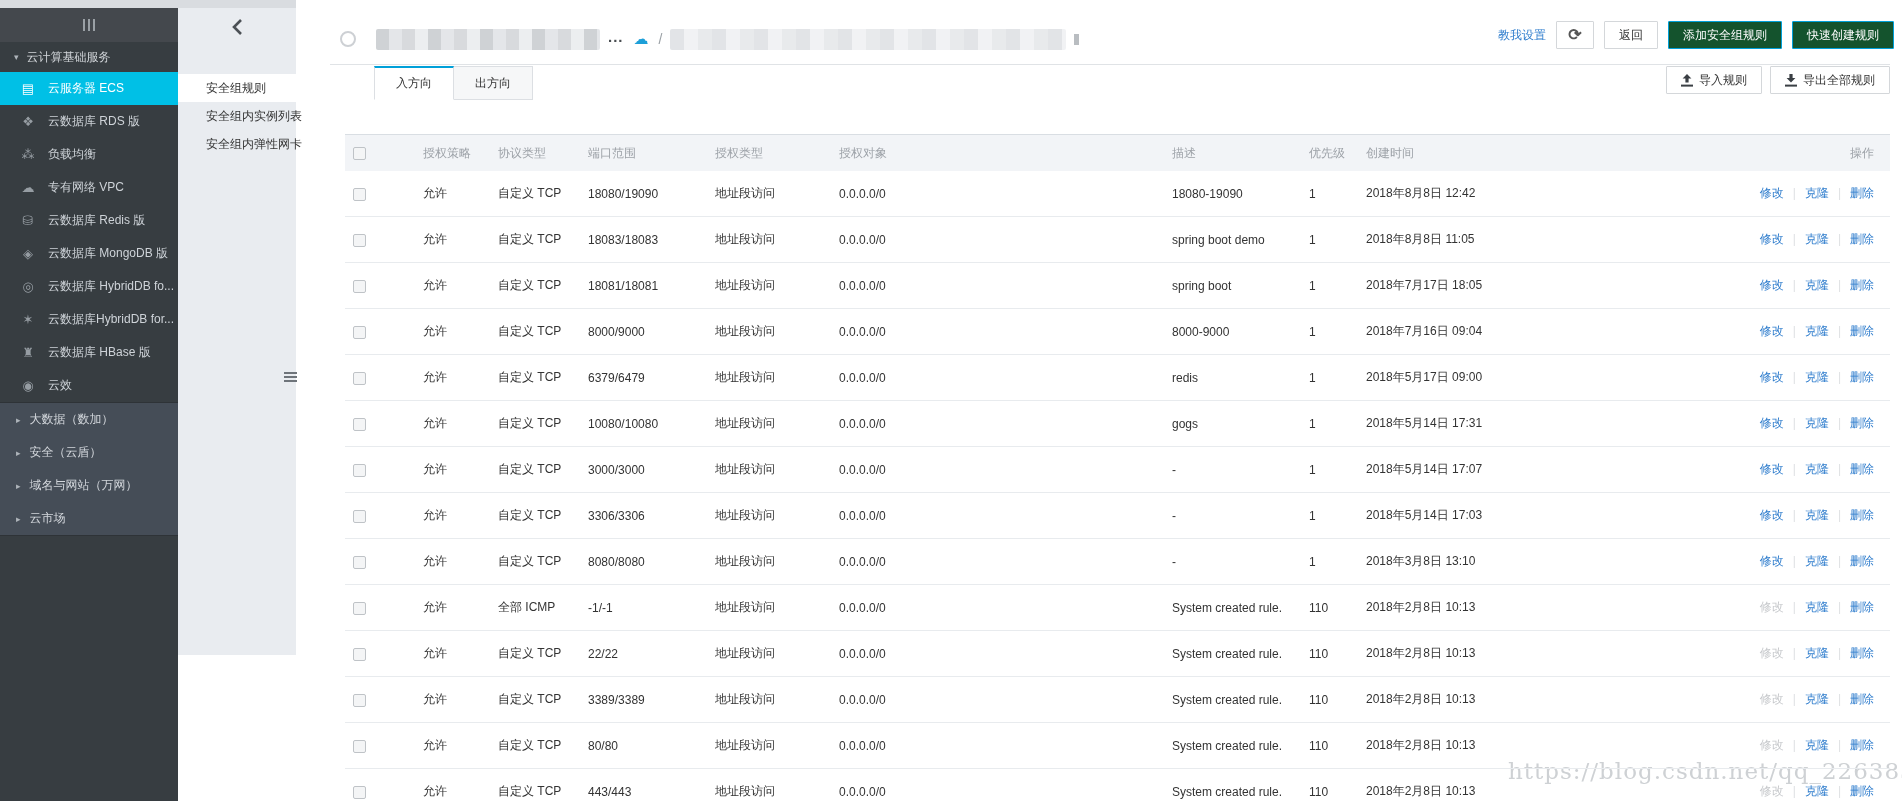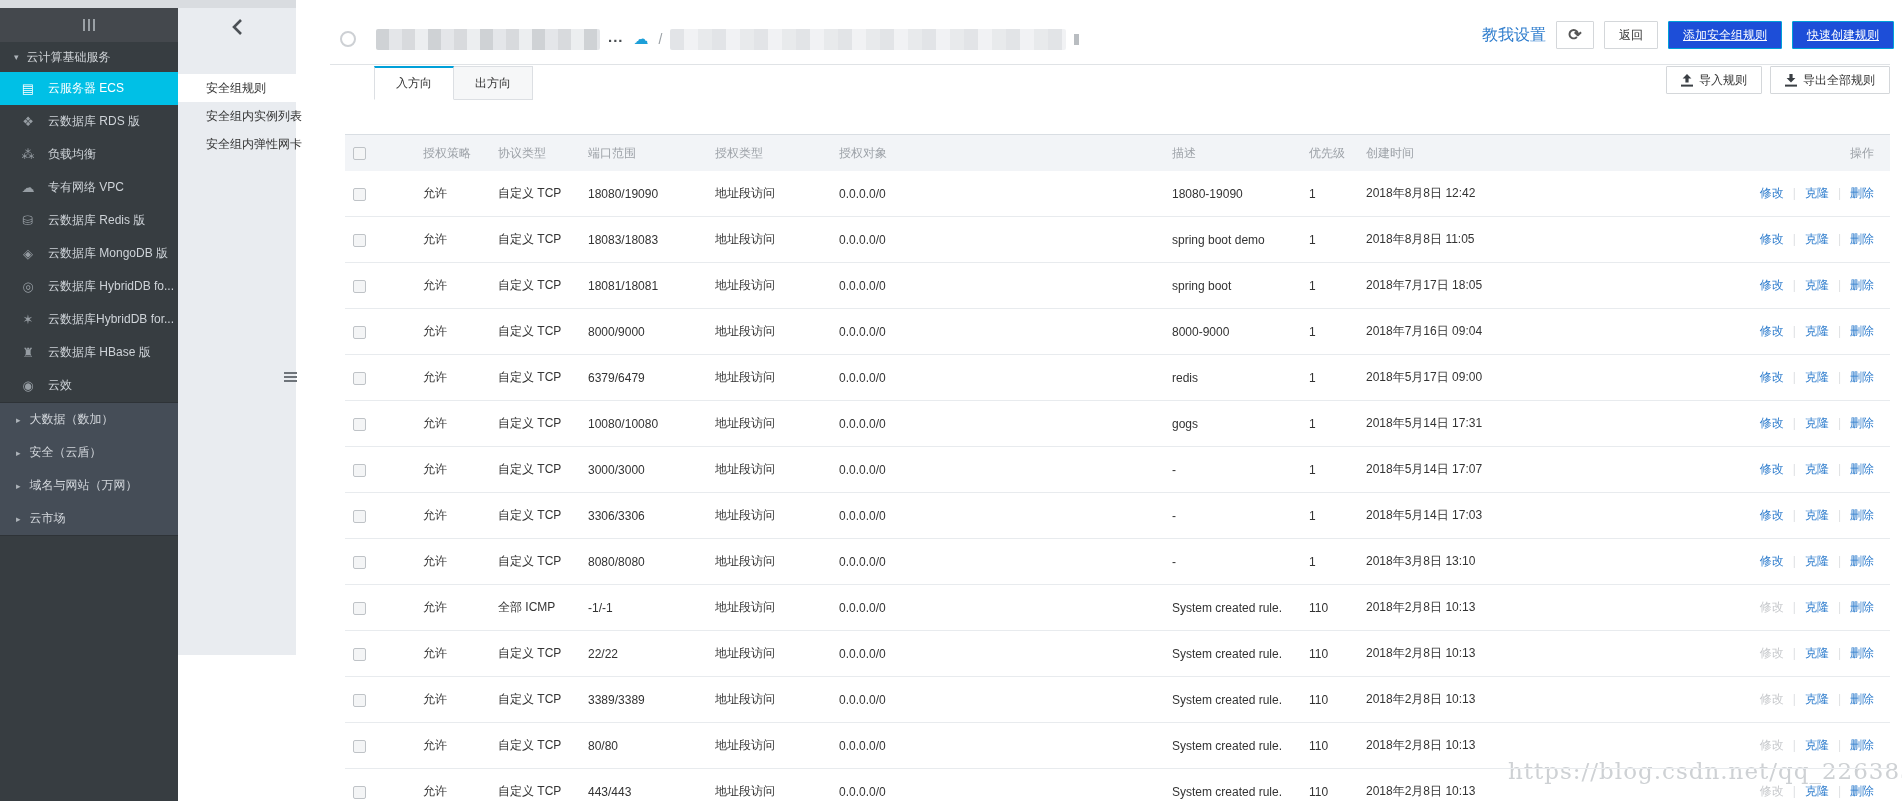--- a/index.html
+++ b/index.html
@@ -34,25 +34,25 @@
   .title-area{position:absolute;left:44px;top:26px;height:26px;display:flex;align-items:center;gap:6px;}
   .blur-dot{width:12px;height:12px;border:2px solid #cdd0d4;border-radius:50%;}
   .blur{height:21px;border-radius:2px;}
   .blur1{width:224px;margin-left:14px;background:repeating-linear-gradient(90deg,#cfd2d5 0 13px,#e4e6e9 13px 26px,#d8dadd 26px 39px,#eceef0 39px 52px);}
   .blur2{width:396px;background:repeating-linear-gradient(90deg,#e2e4e7 0 14px,#f1f2f4 14px 28px,#e8eaec 28px 42px);}
   .t-dots{font-size:15px;color:#4a4e52;font-weight:bold;letter-spacing:1px;margin:0 2px 6px 2px;}
   .t-cloud{font-size:15px;color:#1d9fd8;margin:0 2px;}
   .t-slash{font-size:14px;color:#9aa0a5;margin:0 2px;}
   .t-tick{width:5px;height:11px;background:#b9bdc1;margin-left:2px;}
   .head-actions{position:absolute;right:8px;top:20px;height:30px;display:flex;align-items:center;gap:10px;}
-  .link{font-size:16px;color:#2f7dcd;cursor:pointer;text-decoration:none;white-space:nowrap;text-align:right;}
+  .link{font-size:12px;color:#2f7dcd;cursor:pointer;text-decoration:none;white-space:nowrap;text-align:right;}
   .btn{height:28px;box-sizing:border-box;border:1px solid #d4d7da;background:#fff;color:#333;font-size:12px;
     display:inline-flex;align-items:center;justify-content:center;padding:0 14px;cursor:pointer;border-radius:1px;white-space:nowrap;}
   .btn.icon-only{width:38px;padding:0;}
-  .btn.primary{background:#1d4ed8;border-color:#00a0d9;color:#fff;text-decoration:underline;}
+  .btn.primary{background:#14532d;border-color:#00a0d9;color:#fff;}
   .refresh-glyph{font-size:16px;color:#555;font-weight:bold;line-height:1;}
   .head-divider{position:absolute;left:34px;right:12px;top:64px;height:1px;background:#e0e3e6;}
   
   .tabbar{position:absolute;left:0;right:0;top:66px;height:34px;}
   .tabs{position:absolute;left:78px;top:0;display:flex;}
   .tab{height:34px;box-sizing:border-box;padding:0 21px;display:flex;align-items:center;font-size:12px;color:#333;
     background:#f6f7f8;border:1px solid #dcdfe3;cursor:pointer;}
   .tab + .tab{border-left:none;}
   .tab.active{background:#fff;border-top:2px solid #00a0d9;border-bottom:1px solid #fff;}
   .tab-actions{position:absolute;right:12px;top:0;display:flex;gap:8px;}

